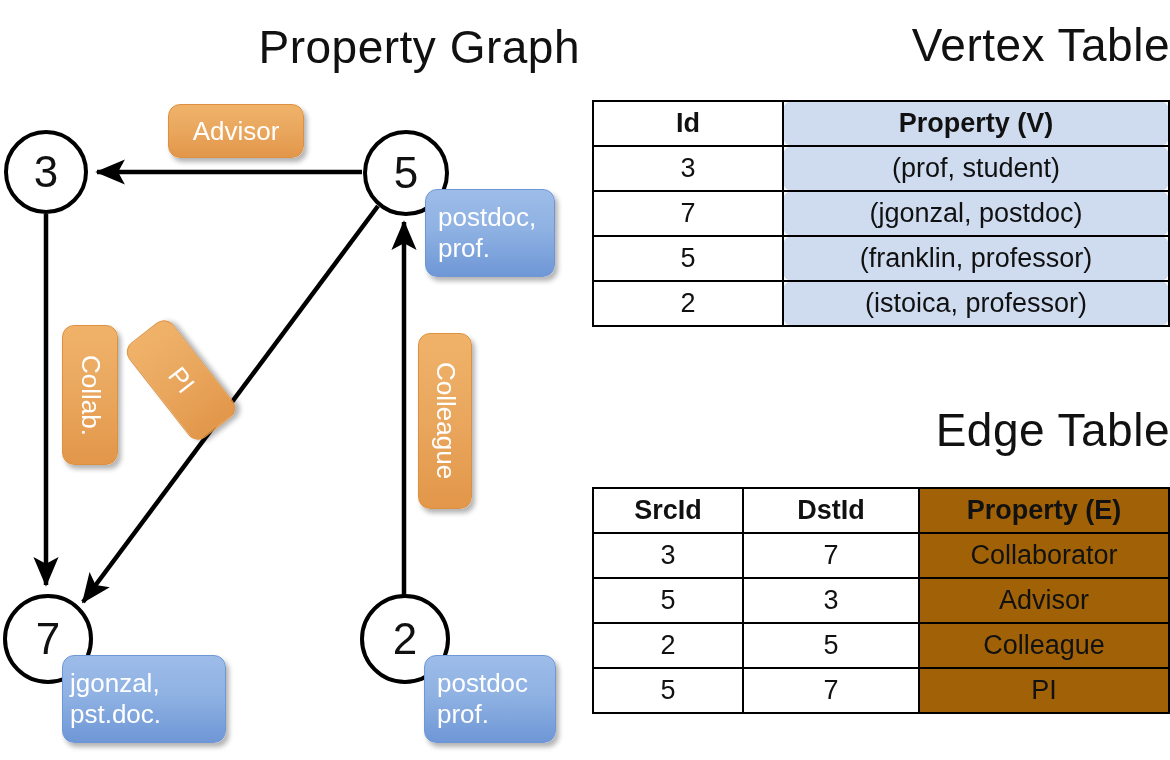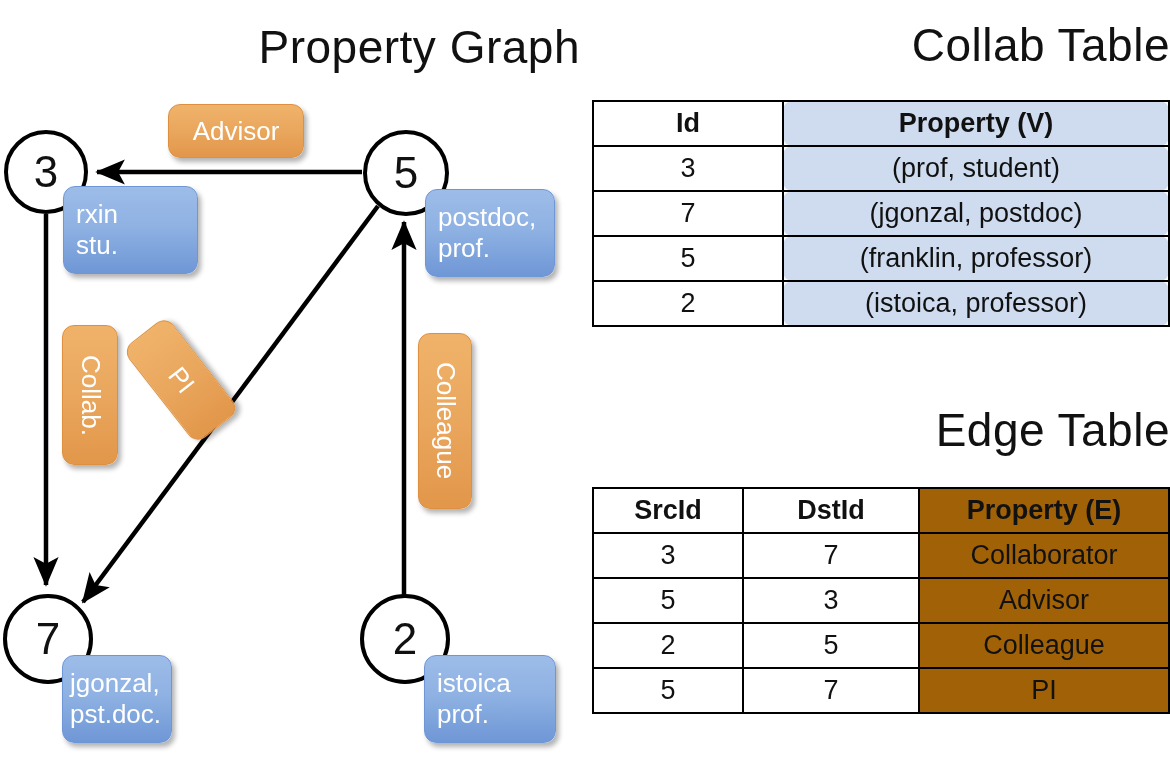--- a/index.html
+++ b/index.html
@@ -115,21 +115,21 @@
   .cell-e { background: #a16207; }
   .cell-plain { background: #ffffff; }
 
   #vertex-table { left: 592px; top: 100px; width: 576px; }
   #edge-table   { left: 592px; top: 487px; width: 576px; border-radius: 21px; }
 </style>
 </head>
 <body>
 
 <div class="title" id="title-property-graph">Property Graph</div>
-<div class="title" id="title-vertex-table">Collab Table</div>
+<div class="title" id="title-vertex-table">Vertex Table</div>
 <div class="title" id="title-edge-table">Edge Table</div>
 
 <div id="graph-area">
 
   <svg id="graph-edges" viewBox="0 0 585 760">
     <defs>
       <marker id="arrowhead" markerWidth="7" markerHeight="7" refX="6.2" refY="3.2" orient="auto" markerUnits="strokeWidth">
         <path d="M0,0.4 L6.6,3.2 L0,6.0 L1.5,3.2 Z" fill="#000000"></path>
       </marker>
     </defs>
@@ -149,37 +149,33 @@
     <g>
       <line x1="404" y1="596" x2="404" y2="222" stroke="#000000" stroke-width="4.5" marker-end="url(#arrowhead)"></line>
     </g>
   </svg>
 
   <div class="node" id="node-3" style="left:4px;  top:130px; width:84px; height:84px;">3</div>
   <div class="node" id="node-5" style="left:363px; top:130px; width:86px; height:86px;">5</div>
   <div class="node" id="node-7" style="left:3px;  top:594px; width:90px; height:90px;">7</div>
   <div class="node" id="node-2" style="left:360px; top:594px; width:90px; height:90px;">2</div>
 
-  <div class="vbox" id="vbox-3" style="left:63px; top:186px; width:135px; height:88px;">
-    <span>rxin</span>
-    <span>stu.</span>
-  </div>
 
   <div class="vbox" id="vbox-5" style="left:425px; top:189px; width:130px; height:88px;">
     <span>postdoc,</span>
     <span>prof.</span>
   </div>
 
-  <div class="vbox" id="vbox-7" style="left:62px; top:655px; width:110px; height:88px;padding-left:7px;">
+  <div class="vbox" id="vbox-7" style="left:62px; top:655px; width:164px; height:88px;padding-left:7px;">
     <span>jgonzal,</span>
     <span>pst.doc.</span>
   </div>
 
   <div class="vbox" id="vbox-2" style="left:424px; top:655px; width:132px; height:88px;">
-    <span>istoica</span>
+    <span>postdoc</span>
     <span>prof.</span>
   </div>
 
   <div class="ebox" id="ebox-advisor" style="left:168px; top:104px; width:136px; height:54px;">Advisor</div>
 
   <div class="ebox vertical" id="ebox-collab" style="left:62px; top:325px; width:56px; height:140px;">Collab.</div>
 
   <div class="ebox vertical" id="ebox-pi" style="left:153px; top:320px; width:56px; height:120px; transform: rotate(-38deg);">PI</div>
 
   <div class="ebox vertical" id="ebox-colleague" style="left:418px; top:333px; width:54px; height:176px;">Colleague</div>

